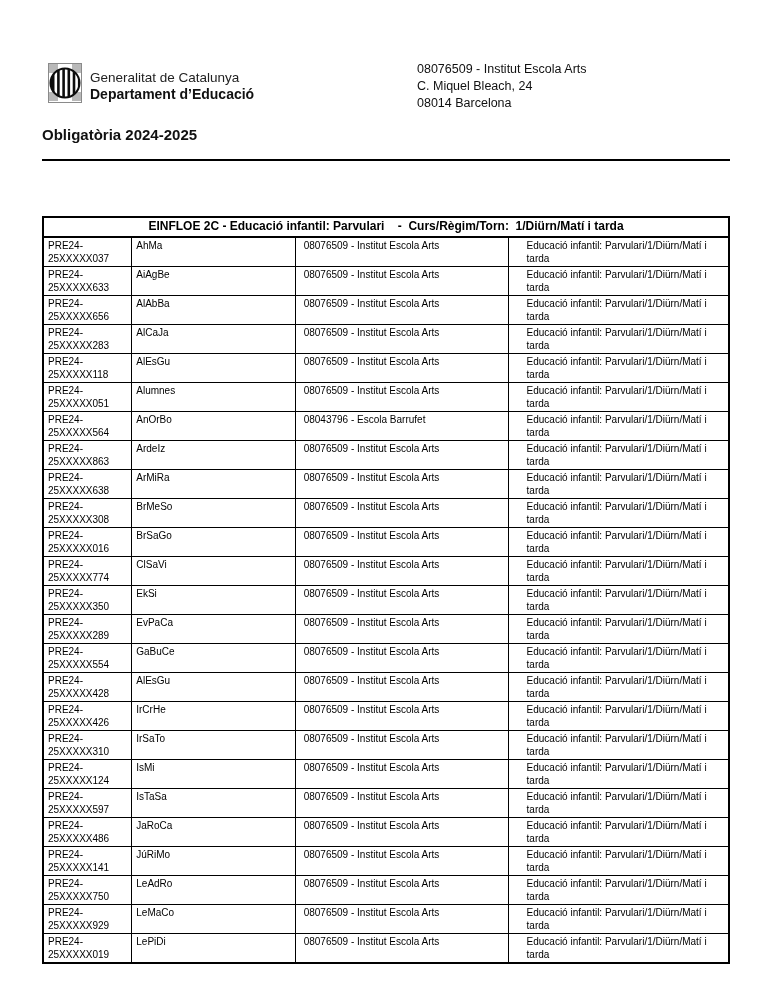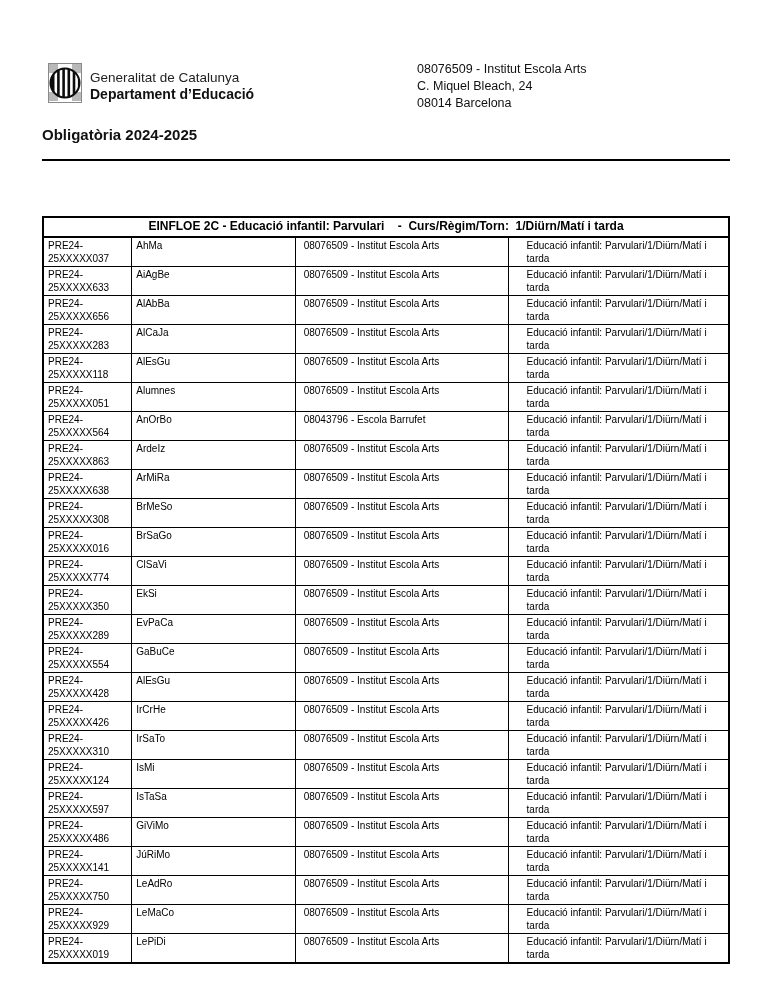--- a/index.html
+++ b/index.html
@@ -294,21 +294,21 @@
     <td>IsTaSa</td>
     <td class="td-centre">08076509 - Institut Escola Arts</td>
     <td class="td-ens">Educació infantil: Parvulari/1/Diürn/Matí i tarda</td>
   </tr>
 
   <tr>
     <td>
       <div>PRE24-</div>
       <div>25XXXXX486</div>
     </td>
-    <td>GiViMo</td>
+    <td>JaRoCa</td>
     <td class="td-centre">08076509 - Institut Escola Arts</td>
     <td class="td-ens">Educació infantil: Parvulari/1/Diürn/Matí i tarda</td>
   </tr>
 
   <tr>
     <td>
       <div>PRE24-</div>
       <div>25XXXXX141</div>
     </td>
     <td>JúRiMo</td>

